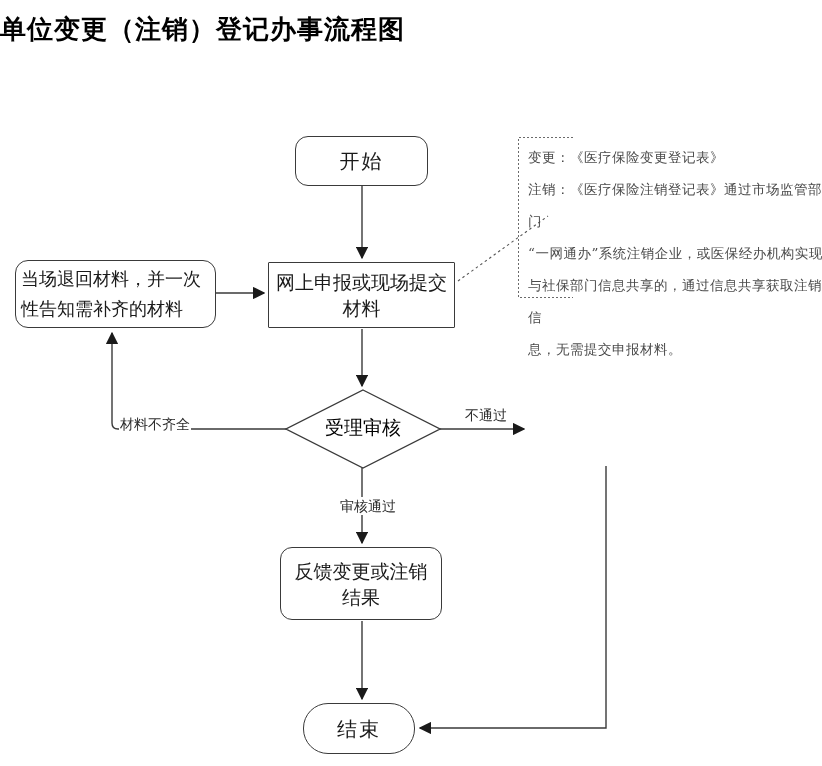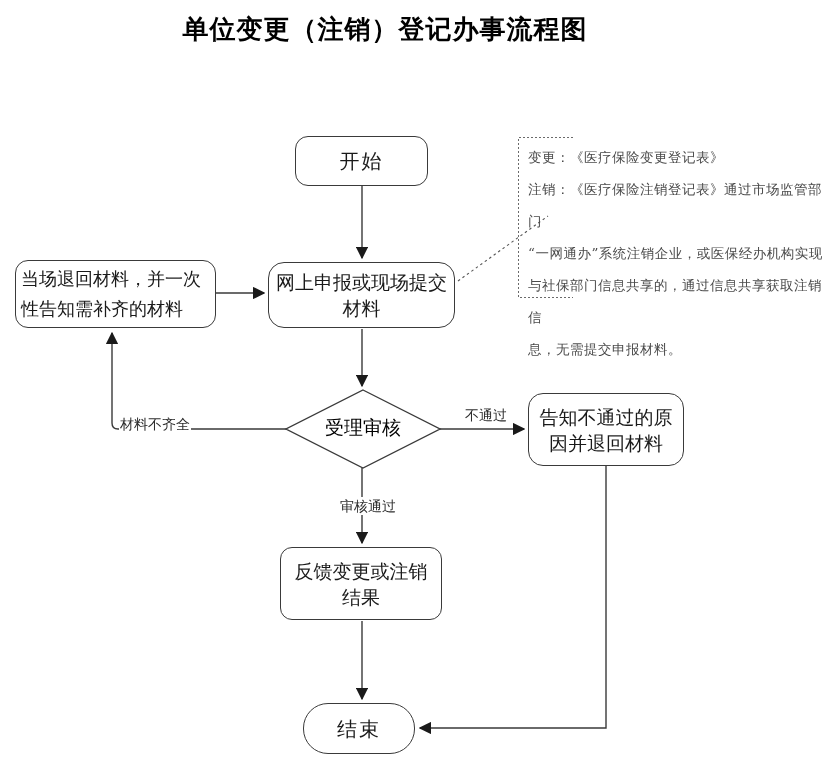--- a/index.html
+++ b/index.html
@@ -7,43 +7,41 @@
     position:relative;
     width:822px;height:766px;
     background:#ffffff;
     font-family:"DejaVu Serif", serif;
     color:#1a1a1a;
     overflow:hidden;
   }
   .title{
     position:absolute;
     left:0;top:12px;width:722px;
-    text-align:center;
     font-size:26px;
     font-weight:bold;
     letter-spacing:1px;
     color:#000;
-    margin-left:24px;
   }
   .svg-layer{position:absolute;left:0;top:0;width:822px;height:766px;}
   .node{
     position:absolute;
     box-sizing:border-box;
     border:1.4px solid #3a3a3a;
     background:#ffffff;
     display:flex;
     align-items:center;
     justify-content:center;
     text-align:center;
     font-size:19px;
     line-height:26px;
     color:#1a1a1a;
   }
   .node-start{left:295px;top:136px;width:133px;height:50px;border-radius:13px;font-size:20px;letter-spacing:2px;}
-  .node-submit{left:268px;top:262px;width:187px;height:66px;border-radius:16px;padding:0 5px;}
+  .node-submit{left:268px;top:262px;width:187px;height:66px;border-radius:1px;padding:0 5px;}
   .node-return{left:15px;top:260px;width:201px;height:68px;border-radius:13px;font-size:18px;line-height:30px;text-align:left;padding:0 5px;justify-content:flex-start;}
   .node-notify{left:528px;top:393px;width:156px;height:73px;border-radius:15px;padding:0 5px;}
   .node-feedback{left:280px;top:547px;width:162px;height:73px;border-radius:12px;padding:0 5px;}
   .node-end{left:303px;top:703px;width:112px;height:51px;border-radius:25px;font-size:20px;letter-spacing:2px;text-align:center;}
   .diamond-label{
     position:absolute;
     left:286px;top:415px;width:154px;
     text-align:center;
     font-size:19px;
     color:#000000;
@@ -115,23 +113,20 @@
   </div>
 
   <div class="node node-return">
     <span>当场退回材料，并一次性告知需补齐的材料</span>
   </div>
 
   <div class="diamond-label">
     <span>受理审核</span>
   </div>
 
-  <div class="node node-notify">
-    <span>告知不通过的原因并退回材料</span>
-  </div>
 
   <div class="node node-feedback">
     <span>反馈变更或注销结果</span>
   </div>
 
   <div class="node node-end">
     <span>结束</span>
   </div>
 
   <div class="edge-label label-incomplete">材料不齐全</div>

